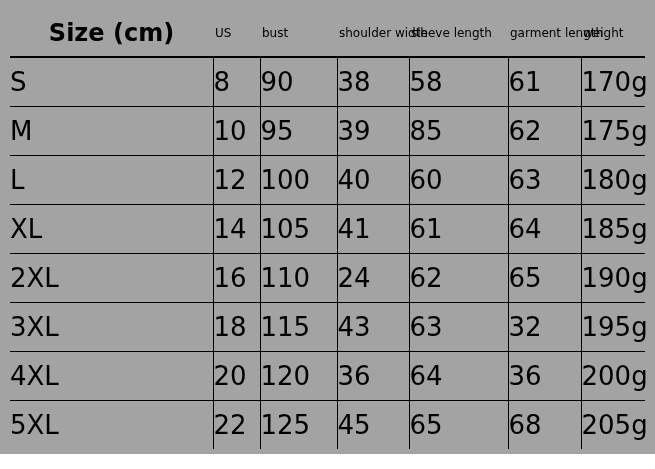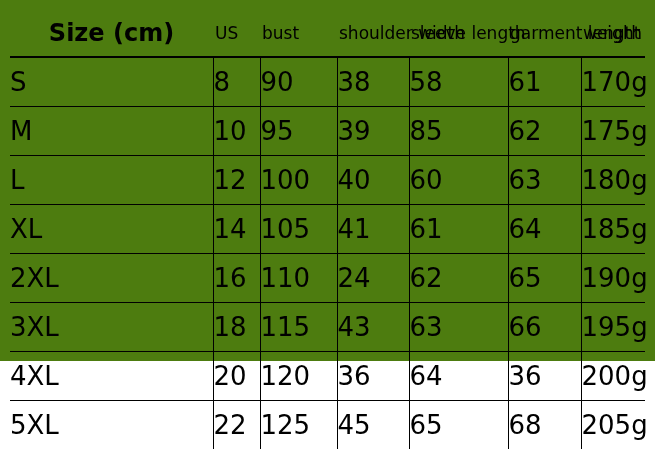--- a/index.html
+++ b/index.html
@@ -10,22 +10,22 @@
   body {
     width: 655px;
     height: 469px;
     font-family: "DejaVu Sans", sans-serif;
     color: #000000;
     overflow: hidden;
   }
   .sheet {
     position: relative;
     width: 655px;
-    height: 361px;
-    background: #4d7c0f;
+    height: 454px;
+    background: #a3a3a3;
     box-sizing: border-box;
   }
   table.size-table {
     position: absolute;
     left: 10px;
     top: 10px;
     width: 635px;
     border-collapse: collapse;
     table-layout: fixed;
   }
@@ -43,21 +43,21 @@
     padding: 0;
     vertical-align: middle;
     font-weight: normal;
     text-align: left;
   }
   
   thead tr.head-row th {
     border: none;
     border-bottom: 2px solid #000000;
     height: 46px;
-    font-size: 17px;
+    font-size: 12px;
     padding-left: 2px;
     white-space: nowrap;
     vertical-align: middle;
   }
   thead tr.head-row th.h-size {
     font-size: 24px;
     font-weight: bold;
     text-align: center;
     padding-left: 0;
   }
@@ -148,21 +148,21 @@
         <td>62</td>
         <td>65</td>
         <td class="last-col">190g</td>
       </tr>
       <tr>
         <td class="first-col">3XL</td>
         <td>18</td>
         <td>115</td>
         <td>43</td>
         <td>63</td>
-        <td>66</td>
+        <td>32</td>
         <td class="last-col">195g</td>
       </tr>
       <tr>
         <td class="first-col">4XL</td>
         <td>20</td>
         <td>120</td>
         <td>36</td>
         <td>64</td>
         <td>36</td>
         <td class="last-col">200g</td>

